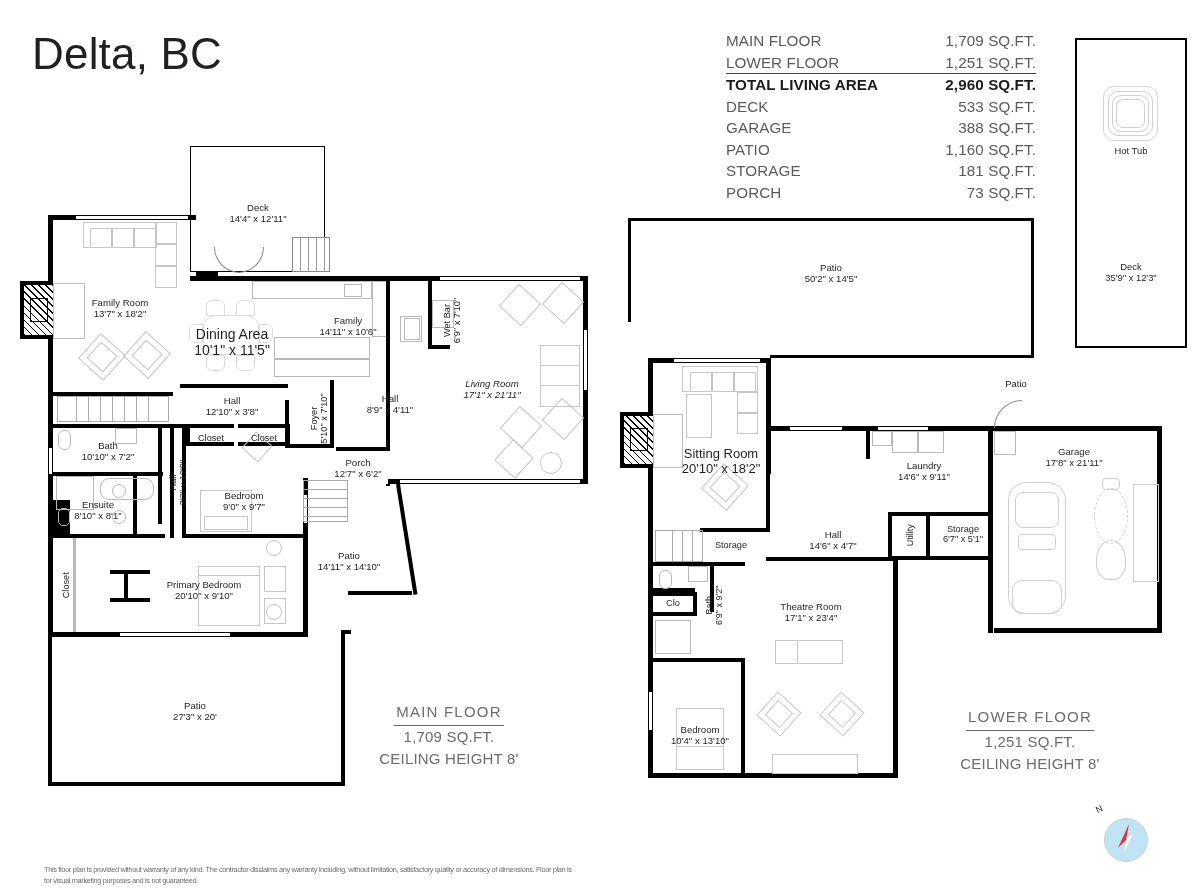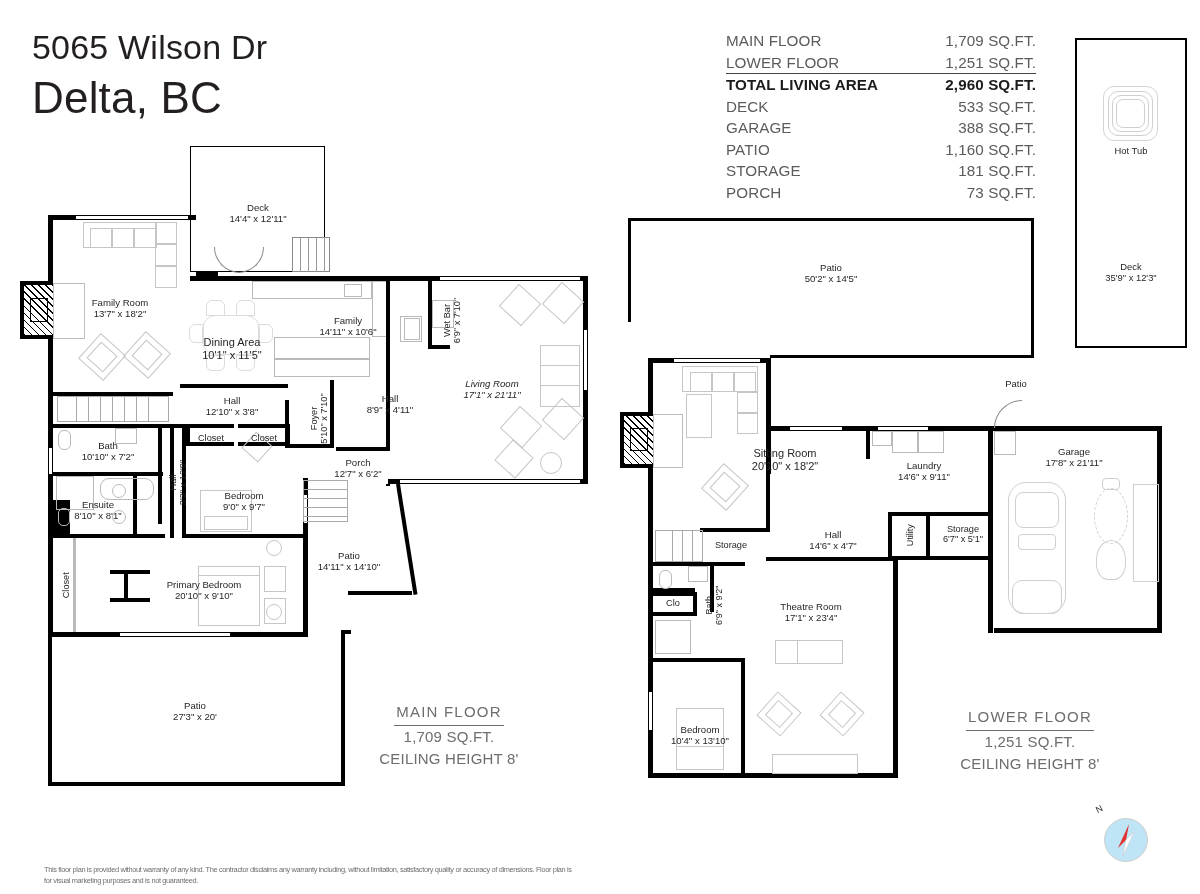--- a/index.html
+++ b/index.html
@@ -47,21 +47,20 @@
   #compass{left:1104px;top:818px;width:44px;height:44px;}
   #compass .ring{position:absolute;left:0;top:0;width:44px;height:44px;border-radius:50%;
       background:#bfe4f5;border:1px solid #cfcfcf;box-sizing:border-box;}
   #compass .nlabel{position:absolute;left:-8px;top:-14px;font-size:9px;color:#333;
       transform:rotate(-28deg);}
 </style>
 </head>
 <body>
 
 <div class="abs" id="title">
-  <div class="l1">5065 Wilson Dr</div>
   <div class="l2">Delta, BC</div>
 </div>
 
 <div class="abs" id="areas">
   <div class="row underlined">
     <span class="k">MAIN FLOOR</span>
     <span class="v">1,709 SQ.FT.</span>
   </div>
   <div class="row underlined">
     <span class="k">LOWER FLOOR</span>
@@ -261,21 +260,21 @@
 <div class="wall" style="left:48px;top:636px;width:4px;height:150px;"></div>
 
 <div class="lbl" style="left:197px;top:203px;width:122px;font-size:9.6px;">
   <span class="n">Deck</span>
   <span class="d">14'4" x 12'11"</span>
 </div>
 <div class="lbl" style="left:62px;top:298px;width:116px;font-size:9.6px;">
   <span class="n">Family Room</span>
   <span class="d">13'7" x 18'2"</span>
 </div>
-<div class="lbl" style="left:178px;top:336px;width:108px;font-size:11px;">
+<div class="lbl" style="left:178px;top:327px;width:108px;font-size:14px;">
   <span class="n">Dining Area</span>
   <span class="d">10'1" x 11'5"</span>
 </div>
 <div class="lbl" style="left:294px;top:316px;width:108px;font-size:9.6px;">
   <span class="n">Family</span>
   <span class="d">14'11" x 10'6"</span>
 </div>
 <div class="lbl vert" style="left:412px;top:310px;width:80px;font-size:9.2px;">
   <span class="n">Wet Bar</span>
   <span class="d">6'9" x 7'10"</span>
@@ -434,21 +433,21 @@
 <div class="furn" style="left:1018px;top:534px;width:38px;height:16px;border-radius:4px;border-color:#cfcfcf;"></div>
 <div class="furn" style="left:1012px;top:580px;width:50px;height:34px;border-radius:10px;border-color:#cfcfcf;"></div>
 <div class="furn" style="left:1094px;top:488px;width:34px;height:56px;border-radius:50%;border-color:#cfcfcf;border-style:dashed;"></div>
 <div class="furn" style="left:1096px;top:540px;width:30px;height:40px;border-radius:50% 50% 40% 40%;border-color:#cfcfcf;"></div>
 <div class="furn" style="left:1102px;top:478px;width:18px;height:12px;border-radius:4px;border-color:#cfcfcf;"></div>
 <div class="furn" style="left:1133px;top:484px;width:26px;height:98px;border-color:#cfcfcf;"></div>
 
 <div class="door-arc" style="left:994px;top:400px;width:28px;height:28px;border-radius:28px 0 0 0;border-right:0;border-bottom:0;"></div>
 <div class="furn2" style="left:994px;top:431px;width:22px;height:24px;"></div>
 
-<div class="lbl" style="left:730px;top:447px;width:110px;font-size:11px;">
+<div class="lbl" style="left:666px;top:447px;width:110px;font-size:13px;">
   <span class="n">Sitting Room</span>
   <span class="d">20'10" x 18'2"</span>
 </div>
 <div class="lbl" style="left:872px;top:461px;width:104px;font-size:9.6px;">
   <span class="n">Laundry</span>
   <span class="d">14'6" x 9'11"</span>
 </div>
 <div class="lbl" style="left:985px;top:379px;width:62px;font-size:9.4px;">
   <span class="n">Patio</span>
 </div>

